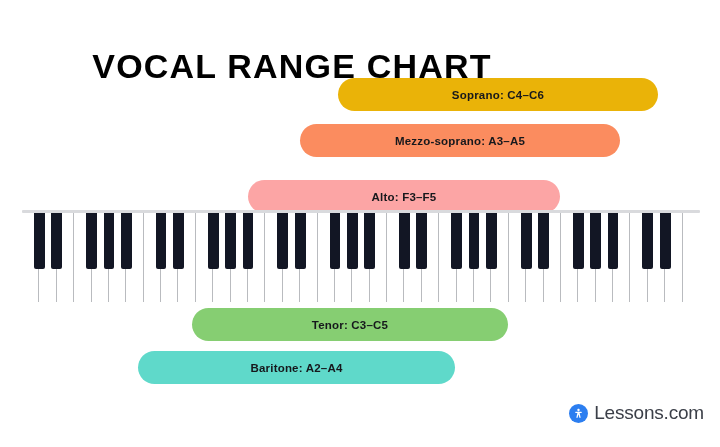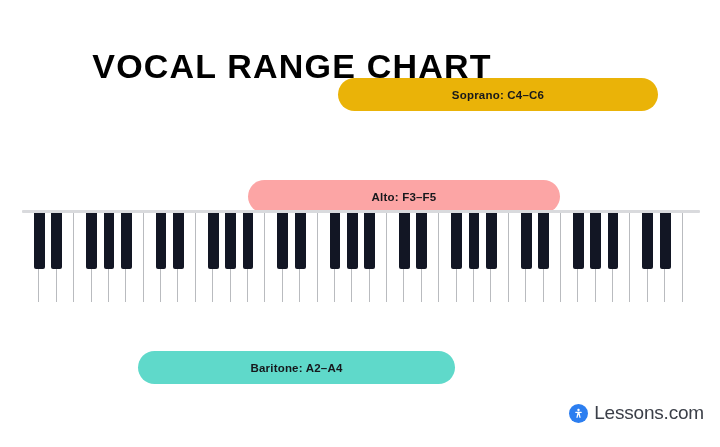--- a/index.html
+++ b/index.html
@@ -120,20 +120,23 @@
 </style>
 </head>
 <body>
 
 <div id="chart-root">
 
   <div id="page-title">VOCAL RANGE CHART</div>
 
   <div class="range-bar" id="bar-0" style="left: 338px; width: 320px; top: 78px; background: #eab308;">
     <span class="range-bar-label">Soprano: C4–C6</span>
+  </div>
+  <div class="range-bar" id="bar-1" style="left: 300px; width: 320px; top: 124px; background: rgb(251, 140, 95);">
+    <span class="range-bar-label">Mezzo-soprano: A3–A5</span>
   </div>
   <div class="range-bar" id="bar-2" style="left: 248px; width: 312px; top: 180px; background: #fca5a5;">
     <span class="range-bar-label">Alto: F3–F5</span>
   </div>
 
   <div id="piano">
     <div id="piano-top-rail"></div>
   <div class="white-key" style="left: 0px; width: 17.3846px;"></div>
       <div class="white-key" style="left: 17.3846px; width: 17.3846px;"></div>
       <div class="white-key" style="left: 34.7692px; width: 17.3846px;"></div>
@@ -195,20 +198,23 @@
       <div class="black-key" style="left: 463.995px; width: 10.7785px;"></div>
       <div class="black-key" style="left: 498.765px; width: 10.7785px;"></div>
       <div class="black-key" style="left: 516.149px; width: 10.7785px;"></div>
       <div class="black-key" style="left: 550.918px; width: 10.7785px;"></div>
       <div class="black-key" style="left: 568.303px; width: 10.7785px;"></div>
       <div class="black-key" style="left: 585.688px; width: 10.7785px;"></div>
       <div class="black-key" style="left: 620.457px; width: 10.7785px;"></div>
       <div class="black-key" style="left: 637.842px; width: 10.7785px;"></div>
     </div>
 
+  <div class="range-bar" id="bar-3" style="left: 192px; width: 316px; top: 308px; background: rgb(134, 206, 114);">
+    <span class="range-bar-label">Tenor: C3–C5</span>
+  </div>
   <div class="range-bar" id="bar-4" style="left: 138px; width: 317px; top: 351px; background: rgb(95, 217, 202);">
     <span class="range-bar-label">Baritone: A2–A4</span>
   </div>
 
   <div id="logo">
     <span id="logo-mark">
       <svg width="13" height="13" viewBox="0 0 24 24" aria-hidden="true">
         <path fill="#ffffff" d="M12 3.4c1.25 0 2.26 1.01 2.26 2.26S13.25 7.92 12 7.92 9.74 6.91 9.74 5.66 10.75 3.4 12 3.4zm-5.1 5.3h10.2c.62 0 1.12.5 1.12 1.12s-.5 1.13-1.12 1.13h-3.04l1.77 8.02c.14.63-.26 1.25-.89 1.39-.63.14-1.25-.26-1.39-.89L12.3 14.1h-.6l-1.25 5.37c-.14.63-.76 1.03-1.39.89-.63-.14-1.03-.76-.89-1.39l1.77-8.02H6.9c-.62 0-1.12-.5-1.12-1.13S6.28 8.7 6.9 8.7z"></path>
       </svg>
     </span>

